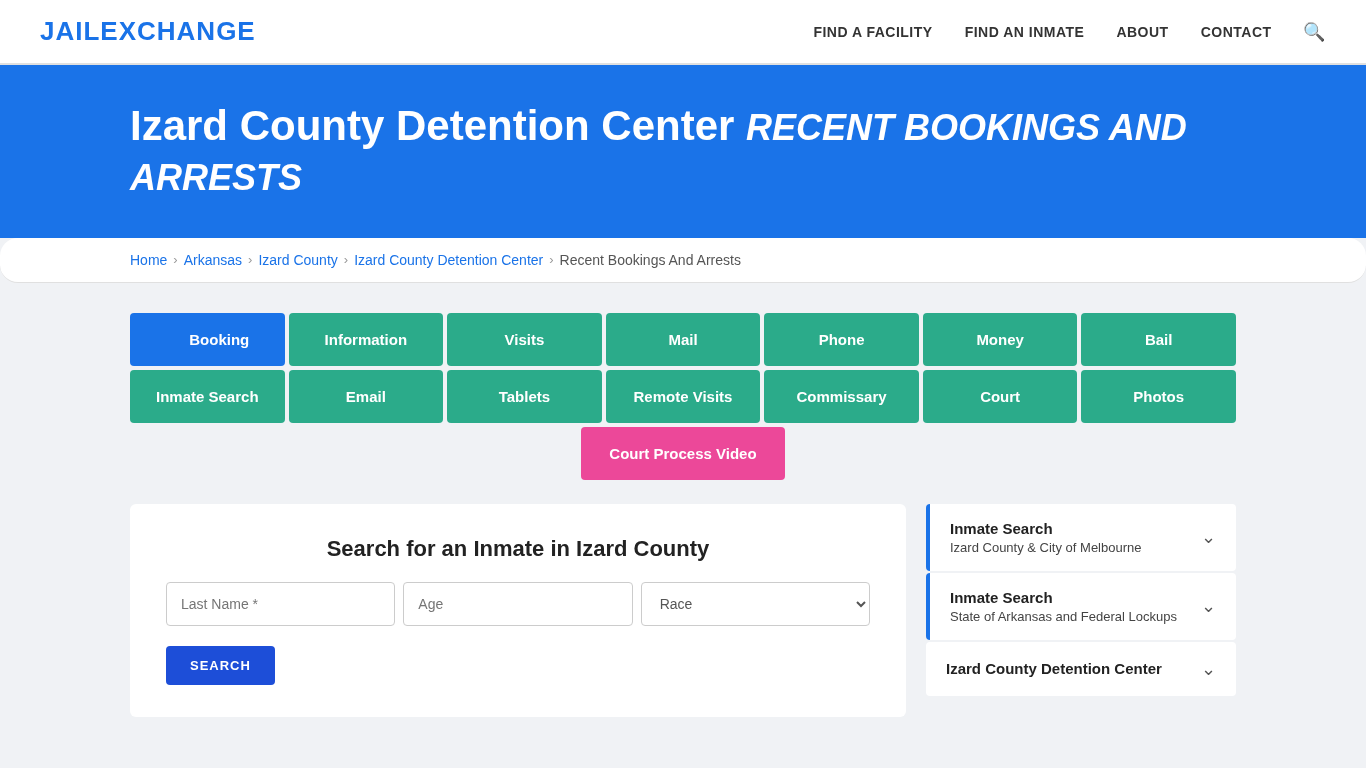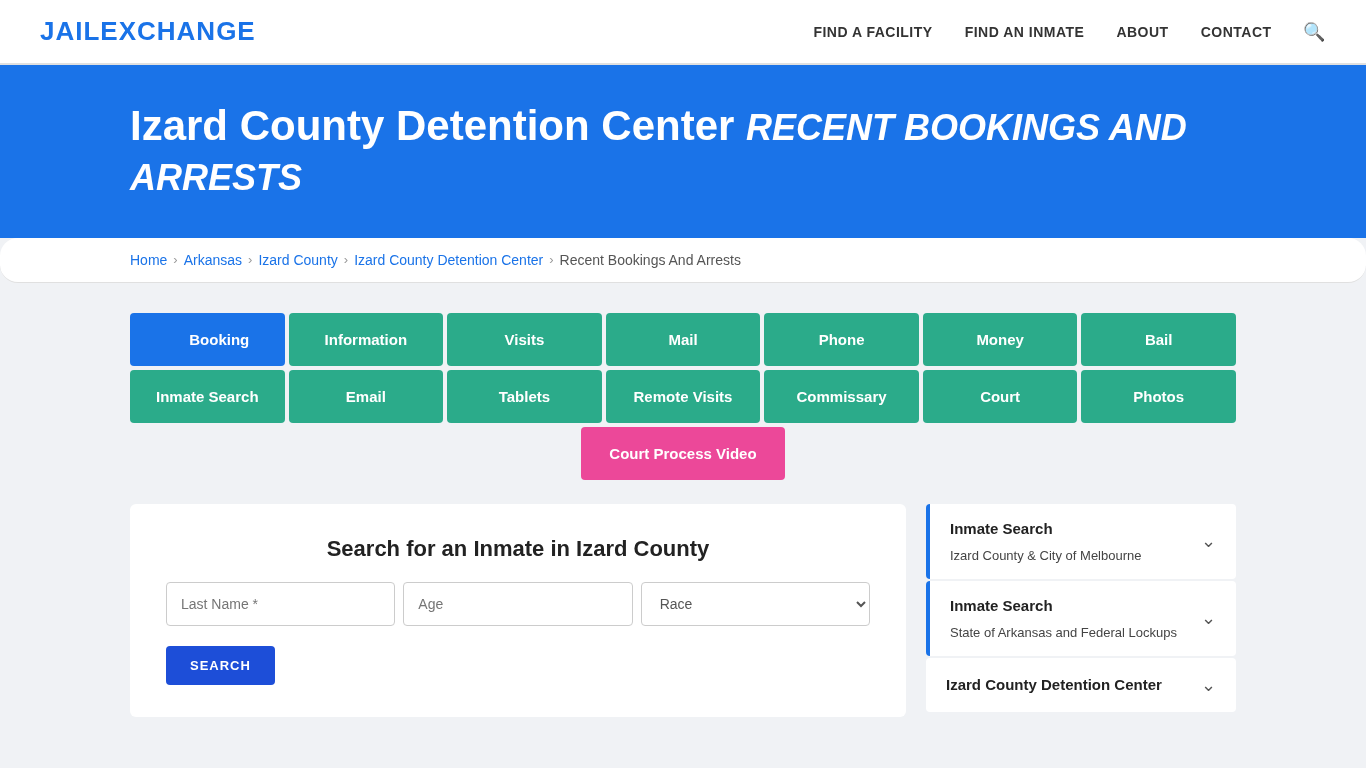--- a/index.html
+++ b/index.html
@@ -200,21 +200,21 @@
     }
     .sidebar-item-text {}
     .sidebar-item-title {
       font-size: 15px;
       font-weight: 700;
       color: #222;
     }
     .sidebar-item-sub {
       font-size: 13px;
       color: #444;
-      margin-top: 11px;
+      margin-top: 3px;
     }
     .sidebar-chevron {
       font-size: 18px;
       color: #555;
     }
     .sidebar-item-plain {
       background: #fff;
       border-radius: 4px;
       padding: 16px 20px;
       display: flex;

